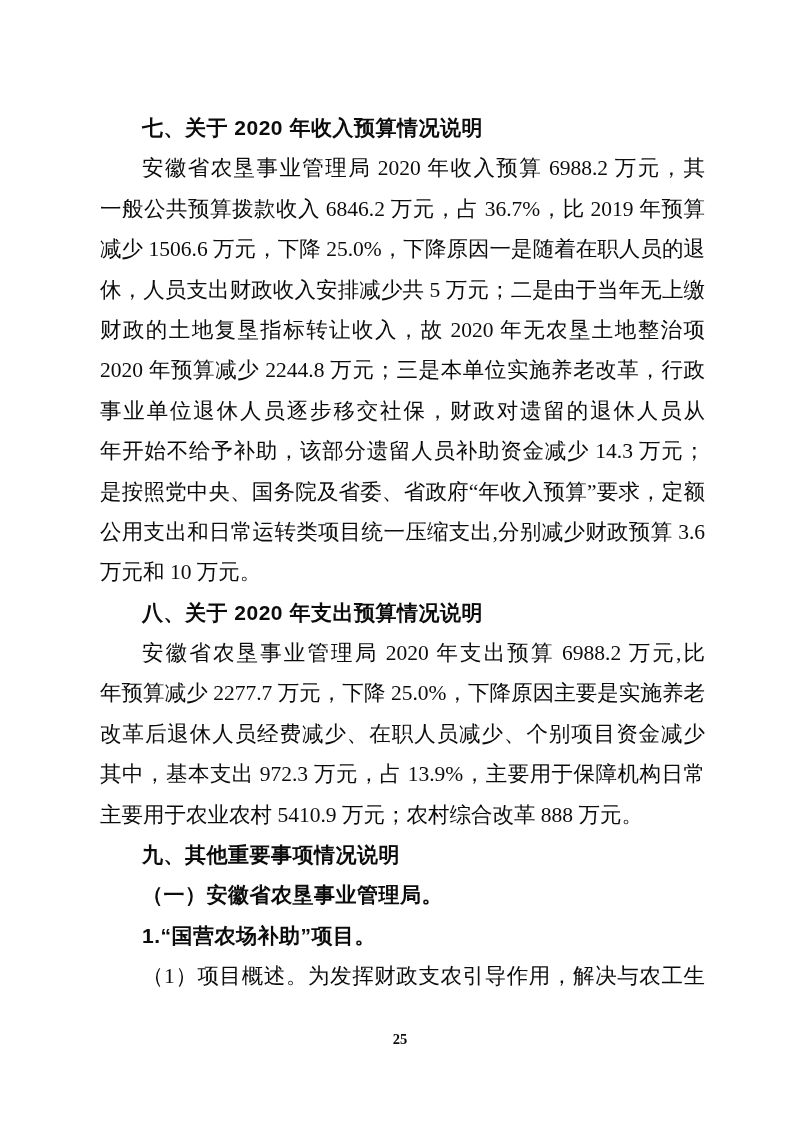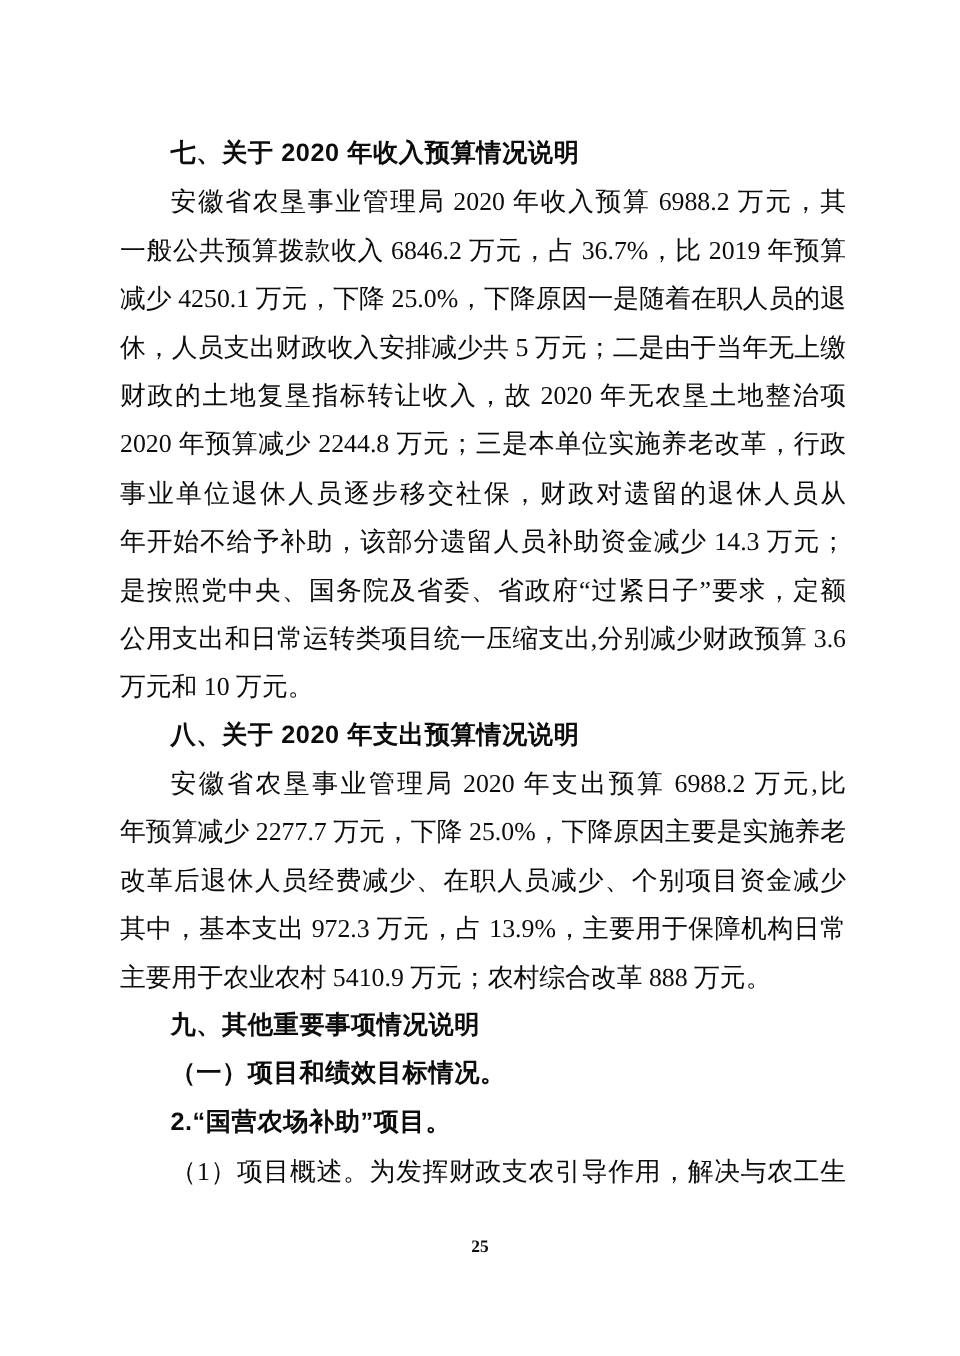--- a/index.html
+++ b/index.html
@@ -66,34 +66,34 @@
   }
 </style>
 </head>
 <body>
 
 <div class="page">
   <div class="content">
       <div class="line heading indent">七、关于 2020 年收入预算情况说明</div>
       <div class="line body indent justify">安徽省农垦事业管理局 2020 年收入预算 6988.2 万元，其中：</div>
       <div class="line body justify">一般公共预算拨款收入 6846.2 万元，占 36.7%，比 2019 年预算</div>
-      <div class="line body justify">减少 4250.1 万元，下降 25.0%，下降原因一是随着在职人员的退</div>
+      <div class="line body justify">减少 1506.6 万元，下降 25.0%，下降原因一是随着在职人员的退</div>
       <div class="line body justify">休，人员支出财政收入安排减少共 5 万元；二是由于当年无上缴</div>
       <div class="line body justify">财政的土地复垦指标转让收入，故 2020 年无农垦土地整治项目，</div>
       <div class="line body justify">2020 年预算减少 2244.8 万元；三是本单位实施养老改革，行政</div>
       <div class="line body justify">事业单位退休人员逐步移交社保，财政对遗留的退休人员从 2020</div>
       <div class="line body justify">年开始不给予补助，该部分遗留人员补助资金减少 14.3 万元；四</div>
-      <div class="line body justify">是按照党中央、国务院及省委、省政府“过紧日子”要求，定额</div>
+      <div class="line body justify">是按照党中央、国务院及省委、省政府“年收入预算”要求，定额</div>
       <div class="line body justify">公用支出和日常运转类项目统一压缩支出,分别减少财政预算 3.6</div>
       <div class="line body">万元和 10 万元。</div>
       <div class="line heading indent">八、关于 2020 年支出预算情况说明</div>
       <div class="line body indent justify">安徽省农垦事业管理局 2020 年支出预算 6988.2 万元,比 2019</div>
       <div class="line body justify">年预算减少 2277.7 万元，下降 25.0%，下降原因主要是实施养老</div>
       <div class="line body justify">改革后退休人员经费减少、在职人员减少、个别项目资金减少等。</div>
       <div class="line body justify">其中，基本支出 972.3 万元，占 13.9%，主要用于保障机构日常</div>
       <div class="line body">主要用于农业农村 5410.9 万元；农村综合改革 888 万元。</div>
       <div class="line heading indent">九、其他重要事项情况说明</div>
-      <div class="line heading indent">（一）项目和绩效目标情况。</div>
-      <div class="line heading indent">2.“国营农场补助”项目。</div>
+      <div class="line heading indent">（一）安徽省农垦事业管理局。</div>
+      <div class="line heading indent">1.“国营农场补助”项目。</div>
       <div class="line body indent justify">（1）项目概述。为发挥财政支农引导作用，解决与农工生产</div>
     </div>
   <div class="page-number">25</div>
 </div>
 
 </body></html>

